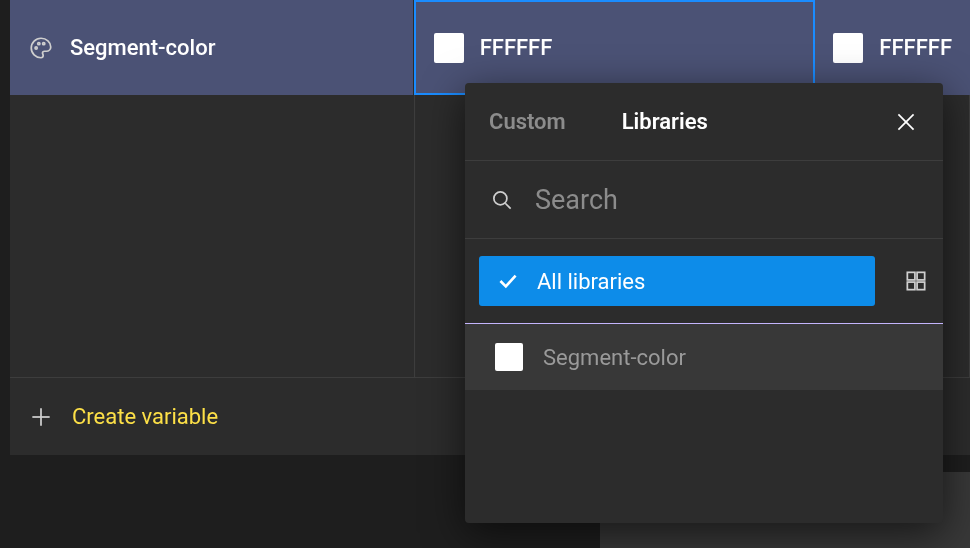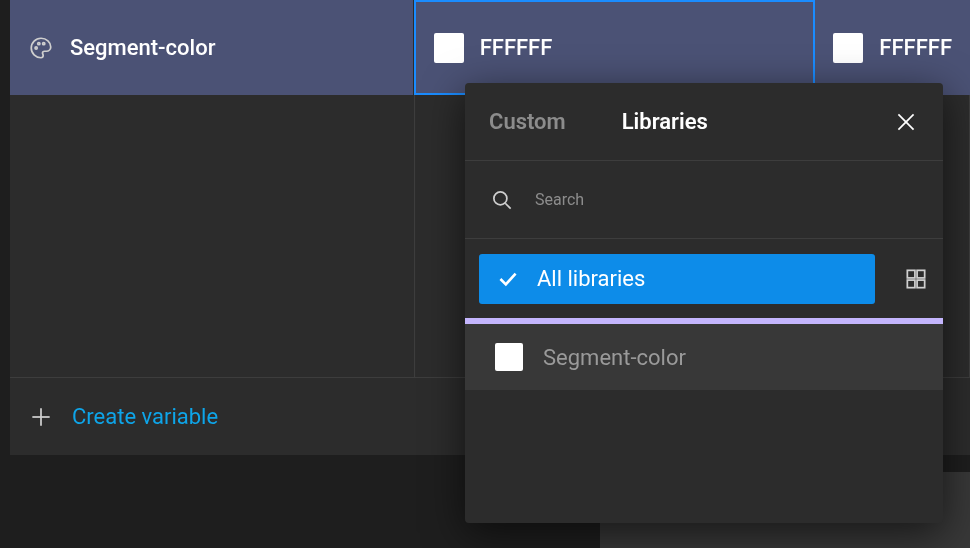--- a/index.html
+++ b/index.html
@@ -71,21 +71,21 @@
   .body-col.val { width: 403px; }
 
   .footer {
     height: 78px;
     border-top: 1px solid #3d3d3d;
     display: flex;
     align-items: center;
     padding: 0 18px;
     gap: 18px;
   }
-  .footer span { color: #0ea5e9; font-size: 22px; }
+  .footer span { color: #fde047; font-size: 22px; }
 
   
   .icon { width: 26px; height: 26px; display: inline-flex; align-items: center; justify-content: center; flex-shrink: 0; }
   .icon svg { width: 100%; height: 100%; stroke: #cfcfcf; stroke-width: 1.6; fill: none; }
 
   
   .popover {
     position: absolute;
     left: 465px;
     top: 83px;
@@ -122,32 +122,32 @@
     align-items: center;
     padding: 0 24px;
     gap: 20px;
     border-bottom: 1px solid #3d3d3d;
   }
   .pop-search input {
     background: transparent;
     border: none;
     outline: none;
     color: #14b8a6;
-    font-size: 16px;
+    font-size: 27px;
     flex: 1;
   }
   .pop-search input::placeholder { color: #8c8c8c; }
 
   .scope-row {
     height: 85px;
     display: flex;
     align-items: center;
     padding: 0 14px 0 14px;
     gap: 14px;
-    border-bottom: 6px solid #c4b5fd;
+    border-bottom: 1px solid #c4b5fd;
   }
   .scope-pill {
     flex: 1;
     height: 50px;
     background: #0d8ce9;
     border-radius: 3px;
     display: flex;
     align-items: center;
     padding: 0 16px;
     gap: 16px;

